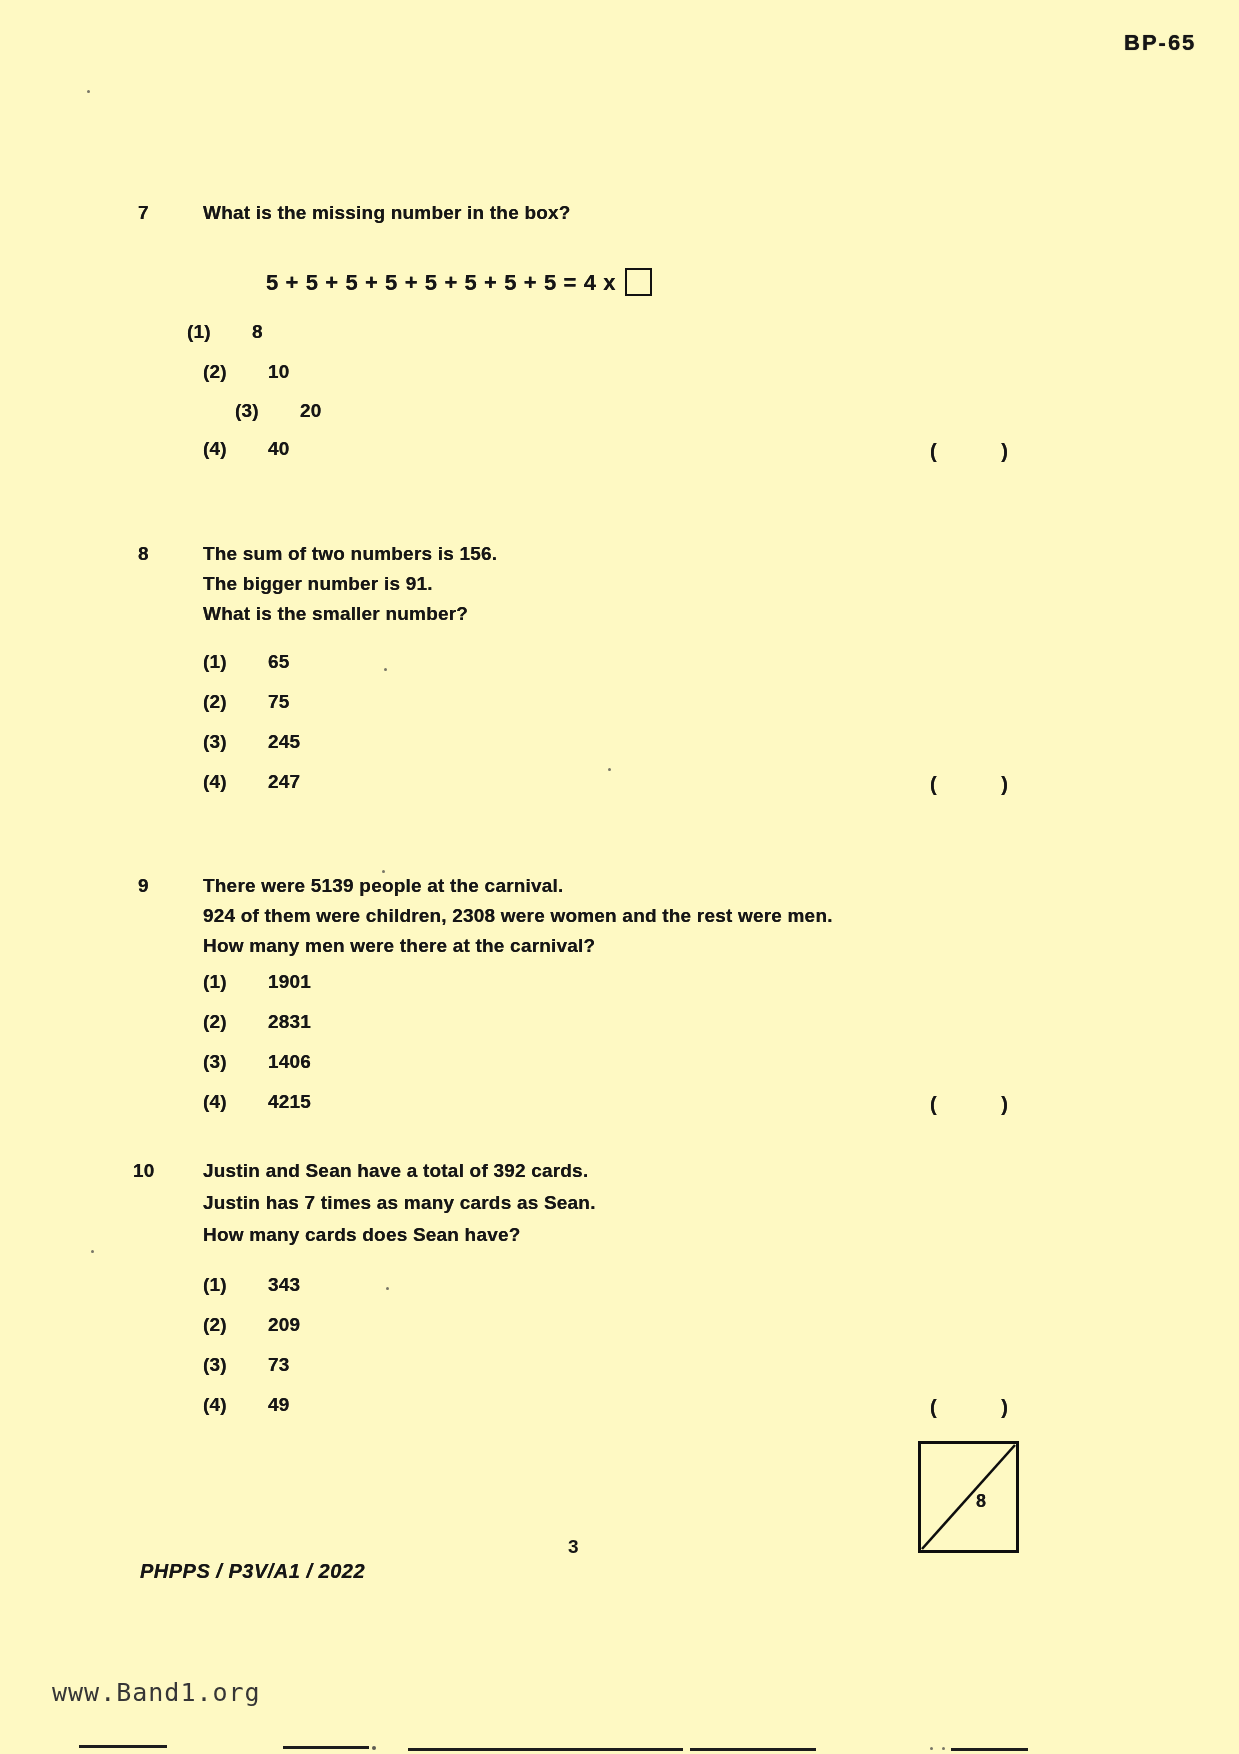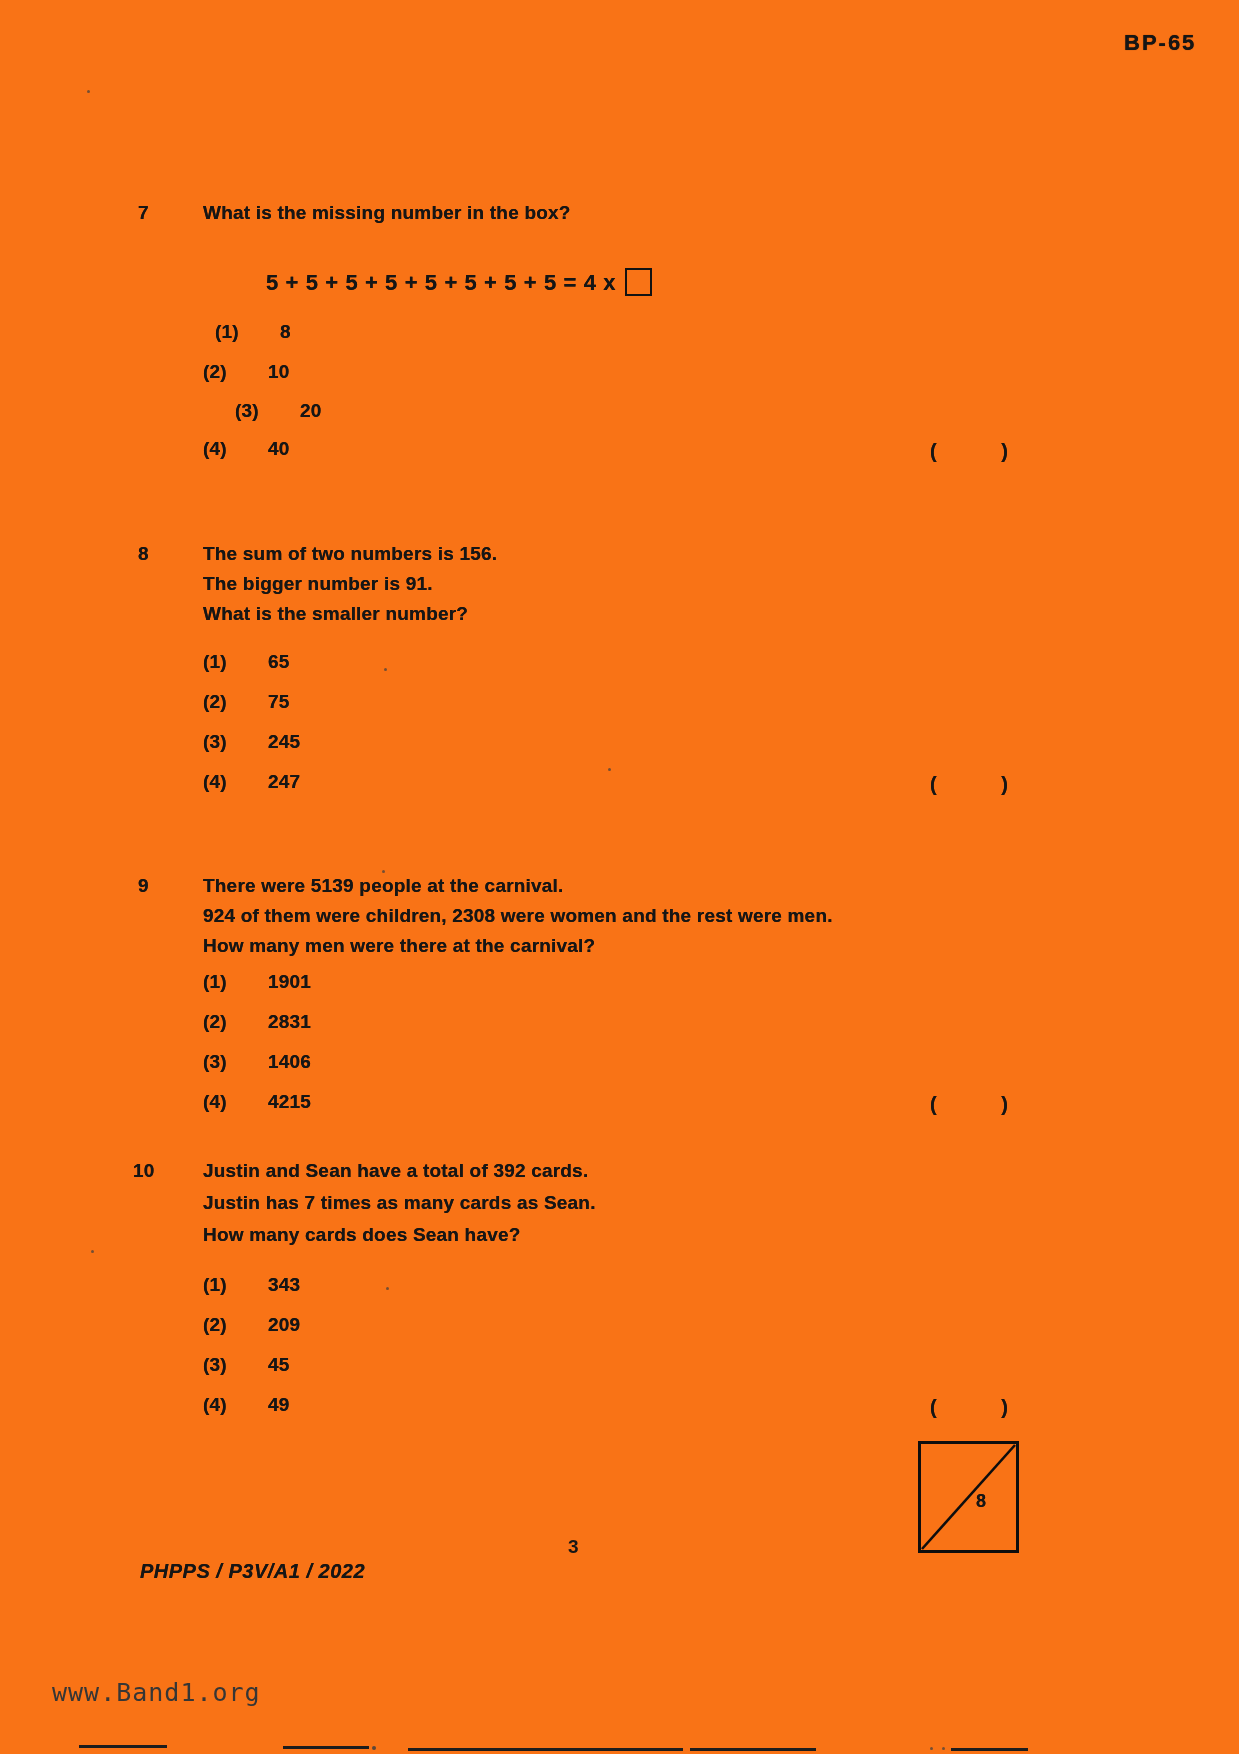--- a/index.html
+++ b/index.html
@@ -1,20 +1,20 @@
 <!DOCTYPE html>
 <html><head>
 <meta charset="utf-8">
 <style>
   html,body{margin:0;padding:0;background:#ffffff;}
   .page{
     position:relative;
     width:1239px;
     height:1754px;
-    background:#f97316;
+    background:#fef9c3;
     font-family:"Liberation Sans", sans-serif;
     color:#161616;
     overflow:hidden;
   }
   .scan-text{
     position:absolute;
     font-size:19px;
     font-weight:600;
     letter-spacing:.2px;
     text-shadow:0 0 .6px rgba(10,10,10,.85);
@@ -95,21 +95,21 @@
   <div class="booklet-code">BP-65</div>
 
   <div>
     <div class="scan-text qnum" style="left:138px;top:202px;">7</div>
     <div class="scan-text" style="left:203px;top:202px;">What is the missing number in the box?</div>
 
     <div class="scan-text equation" style="left:266px;top:268px;">
       <span>5 + 5 + 5 + 5 + 5 + 5 + 5 + 5 = 4 x</span><span class="answer-box"></span>
     </div>
 
-    <div class="scan-text" style="left:215px;top:321px;">
+    <div class="scan-text" style="left:187px;top:321px;">
       <span class="opt-label">(1)</span><span class="opt-value">8</span>
     </div>
     <div class="scan-text" style="left:203px;top:361px;">
       <span class="opt-label">(2)</span><span class="opt-value">10</span>
     </div>
     <div class="scan-text" style="left:203px;top:400px;margin-left:32px;">
       <span class="opt-label">(3)</span><span class="opt-value">20</span>
     </div>
     <div class="scan-text" style="left:203px;top:438px;">
       <span class="opt-label">(4)</span><span class="opt-value">40</span>
@@ -174,21 +174,21 @@
     <div class="scan-text" style="left:203px;top:1192px;">Justin has 7 times as many cards as Sean.</div>
     <div class="scan-text" style="left:203px;top:1224px;">How many cards does Sean have?</div>
 
     <div class="scan-text" style="left:203px;top:1274px;">
       <span class="opt-label">(1)</span><span class="opt-value">343</span>
     </div>
     <div class="scan-text" style="left:203px;top:1314px;">
       <span class="opt-label">(2)</span><span class="opt-value">209</span>
     </div>
     <div class="scan-text" style="left:203px;top:1354px;">
-      <span class="opt-label">(3)</span><span class="opt-value">45</span>
+      <span class="opt-label">(3)</span><span class="opt-value">73</span>
     </div>
     <div class="scan-text" style="left:203px;top:1394px;">
       <span class="opt-label">(4)</span><span class="opt-value">49</span>
     </div>
     <div class="bracket-pair" style="top:1396px;">
       <span>(</span>
         <span>)</span>
     </div>
   </div>
 

